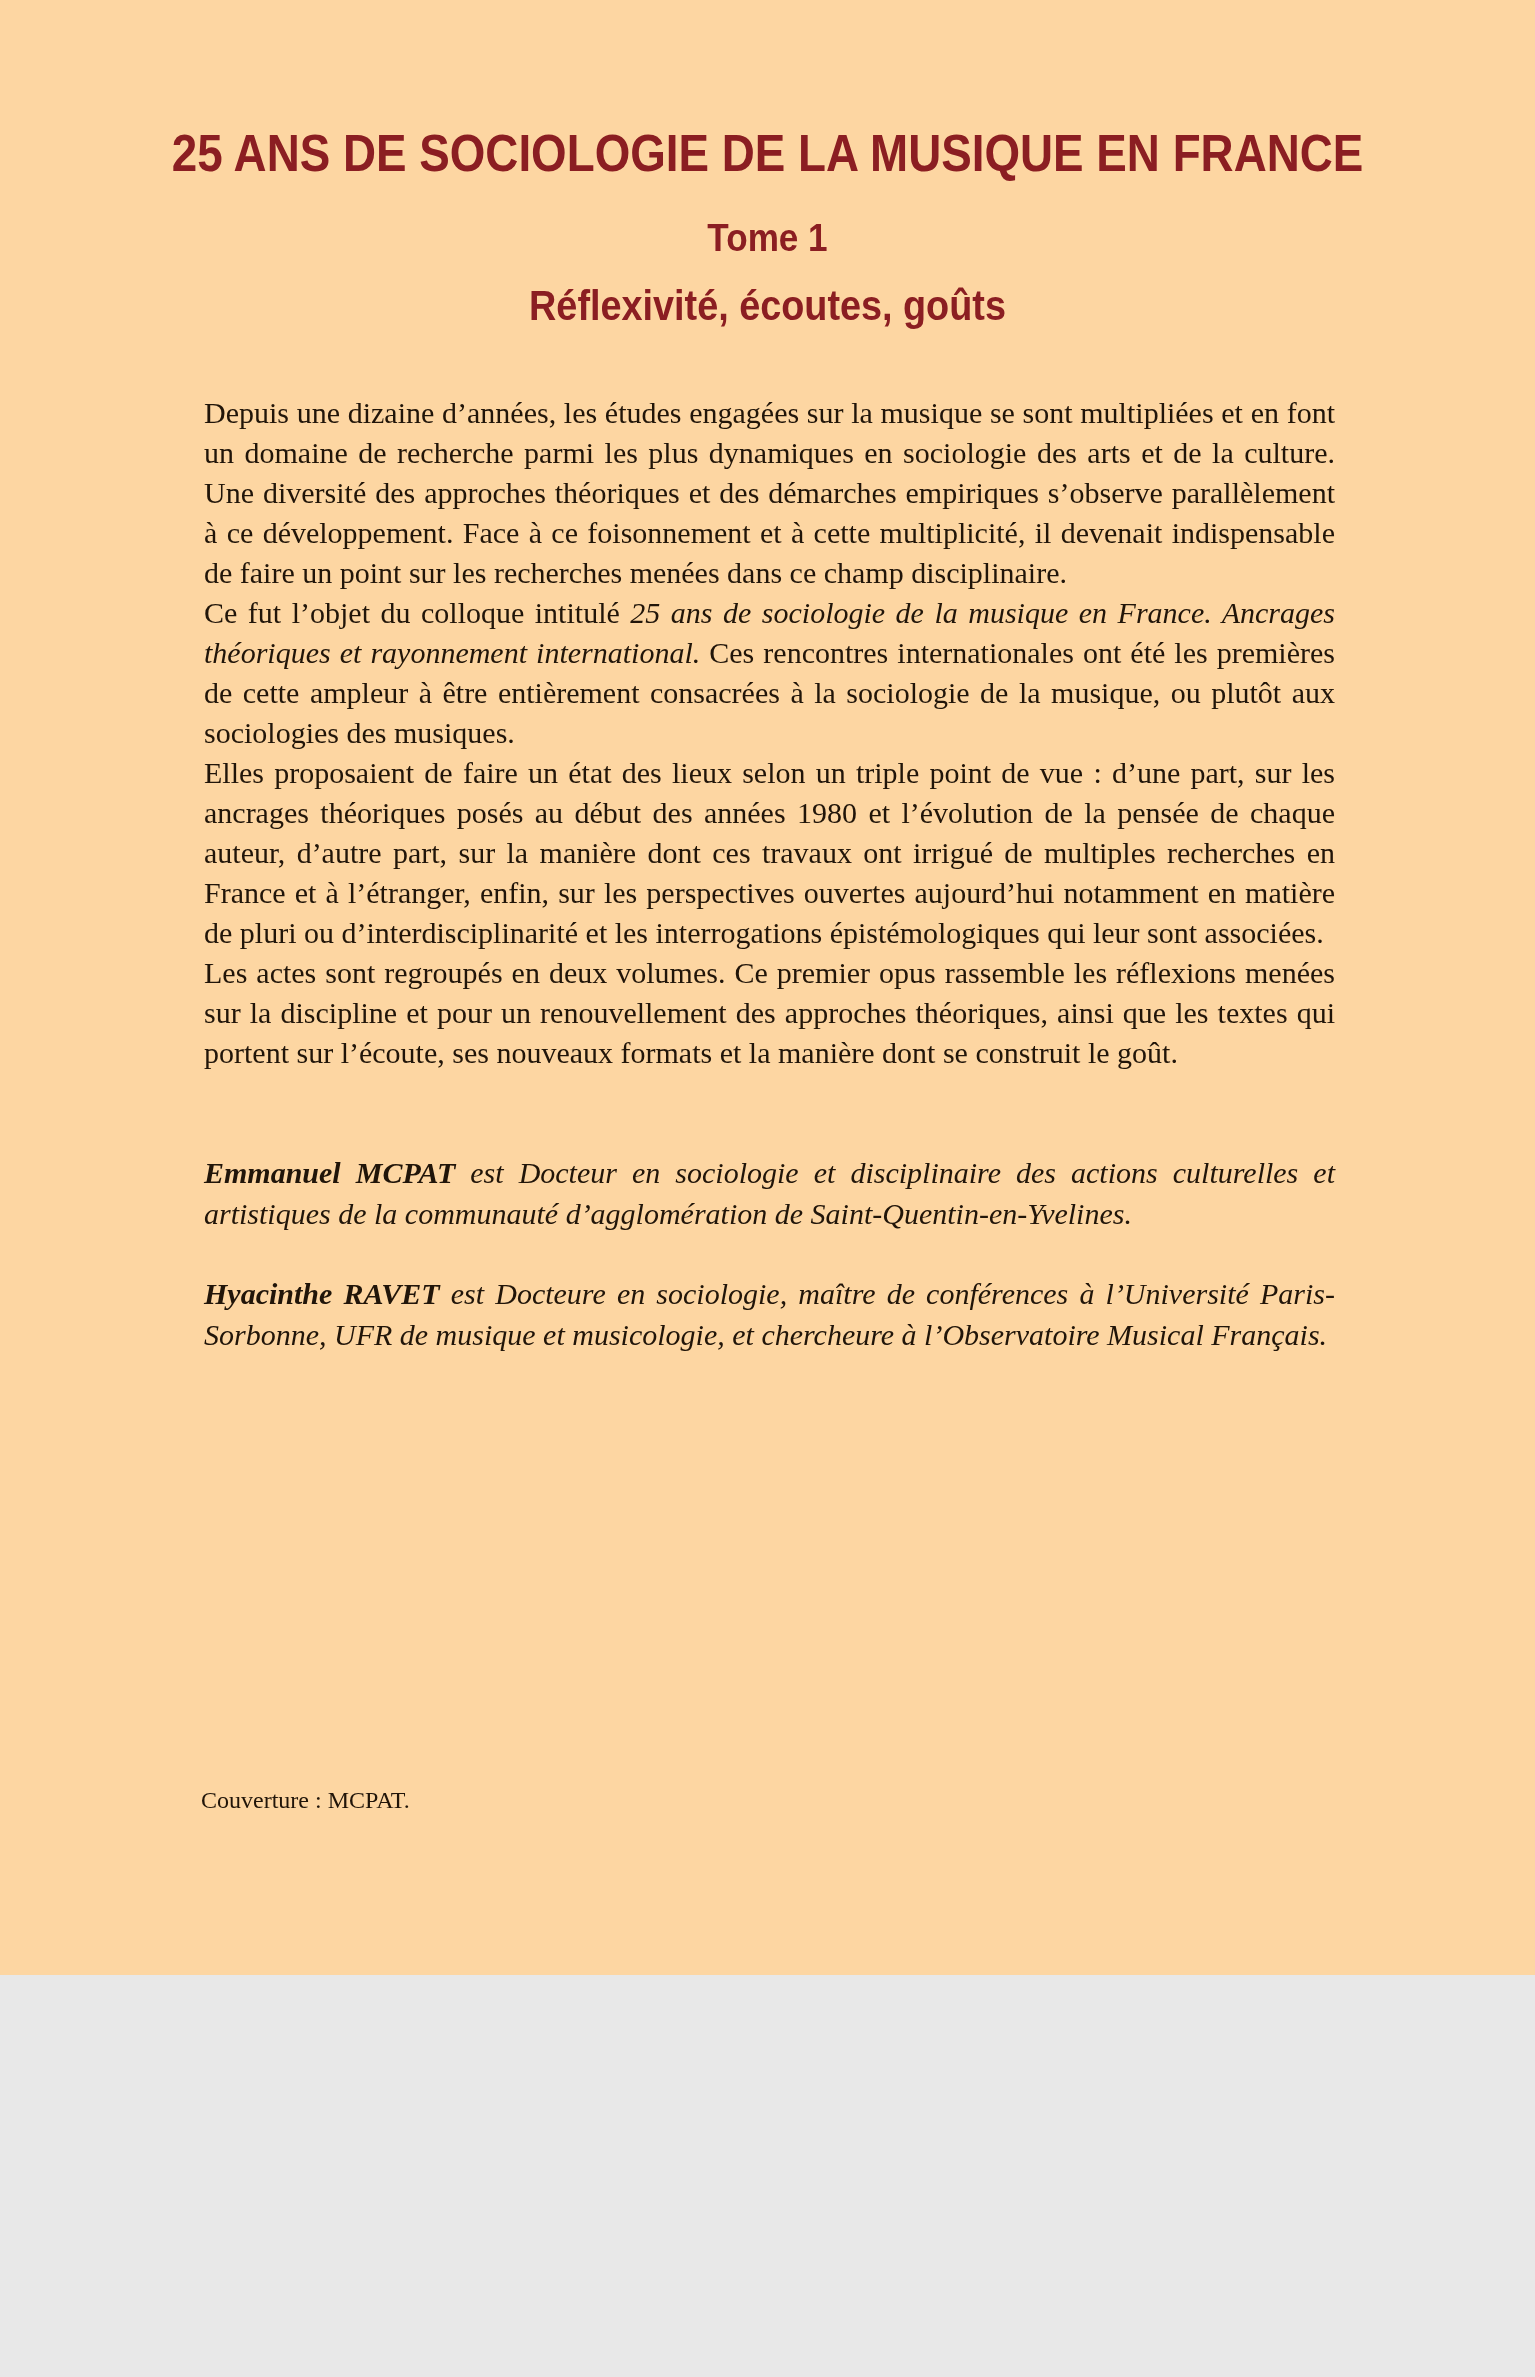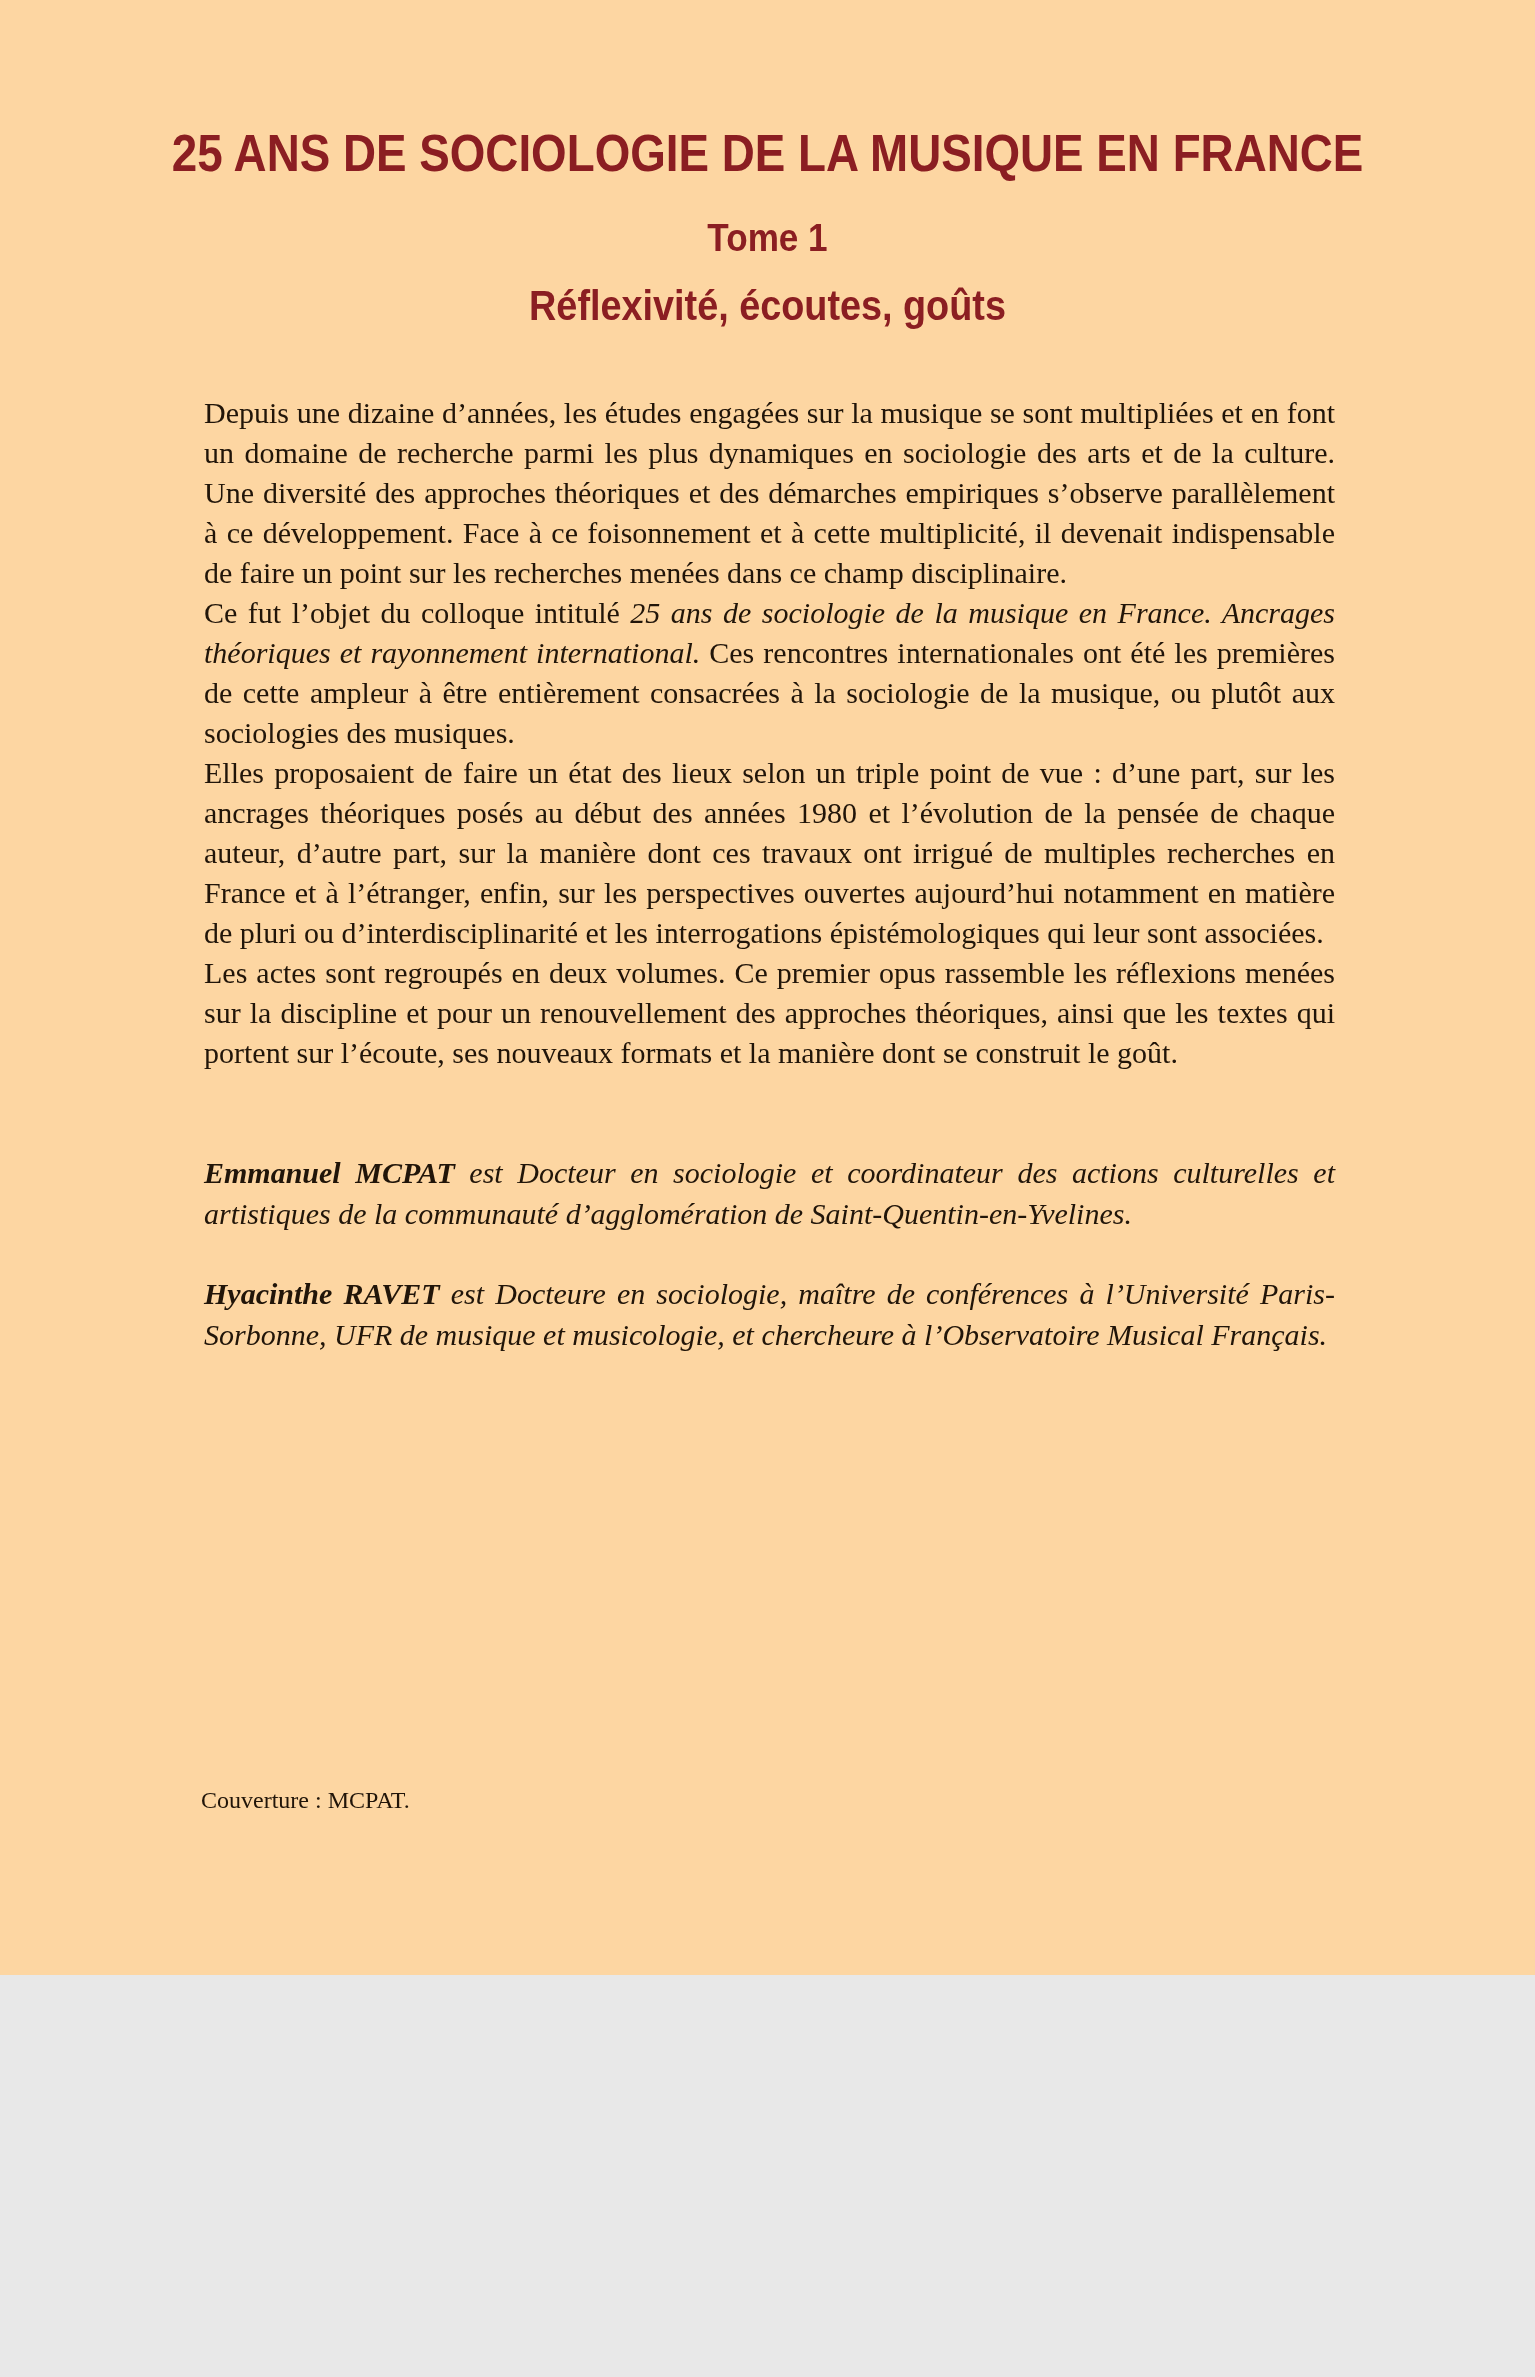--- a/index.html
+++ b/index.html
@@ -140,21 +140,21 @@
 
   <div class="content">
     <div class="synopsis">
       <p>Depuis une dizaine d’années, les études engagées sur la musique se sont multipliées et en font un domaine de recherche parmi les plus dynamiques en sociologie des arts et de la culture. Une diversité des approches théoriques et des démarches empiriques s’observe parallèlement à ce développement. Face à ce foisonnement et à cette multiplicité, il devenait indispensable de faire un point sur les recherches menées dans ce champ disciplinaire.</p>
       <p><span>Ce fut l’objet du colloque intitulé </span><span class="italic-title">25 ans de sociologie de la musique en France. Ancrages théoriques et rayonnement international.</span><span> Ces rencontres internationales ont été les premières de cette ampleur à être entièrement consacrées à la sociologie de la musique, ou plutôt aux sociologies des musiques.</span></p>
       <p>Elles proposaient de faire un état des lieux selon un triple point de vue : d’une part, sur les ancrages théoriques posés au début des années 1980 et l’évolution de la pensée de chaque auteur, d’autre part, sur la manière dont ces travaux ont irrigué de multiples recherches en France et à l’étranger, enfin, sur les perspectives ouvertes aujourd’hui notamment en matière de pluri ou d’interdisciplinarité et les interrogations épistémologiques qui leur sont associées.</p>
       <p>Les actes sont regroupés en deux volumes. Ce premier opus rassemble les réflexions menées sur la discipline et pour un renouvellement des approches théoriques, ainsi que les textes qui portent sur l’écoute, ses nouveaux formats et la manière dont se construit le goût.</p>
     </div>
 
     <div class="bios">
-      <p><span class="author-name">Emmanuel MCPAT</span><span> est Docteur en sociologie et coordinateur des actions culturelles et artistiques de la communauté d’agglomération de Saint-Quentin-en-Yvelines.</span></p>
+      <p><span class="author-name">Emmanuel MCPAT</span><span> est Docteur en sociologie et disciplinaire des actions culturelles et artistiques de la communauté d’agglomération de Saint-Quentin-en-Yvelines.</span></p>
       <p><span class="author-name">Hyacinthe RAVET</span><span> est Docteure en sociologie, maître de conférences à l’Université Paris-Sorbonne, UFR de musique et musicologie, et chercheure à l’Observatoire Musical Français.</span></p>
     </div>
   </div>
 
   <div class="cover-credit">Couverture : MCPAT.</div>
 
   <div class="collection">
     <p class="collection-director">dirigée par Bruno Péquignot</p>
   </div>
 

